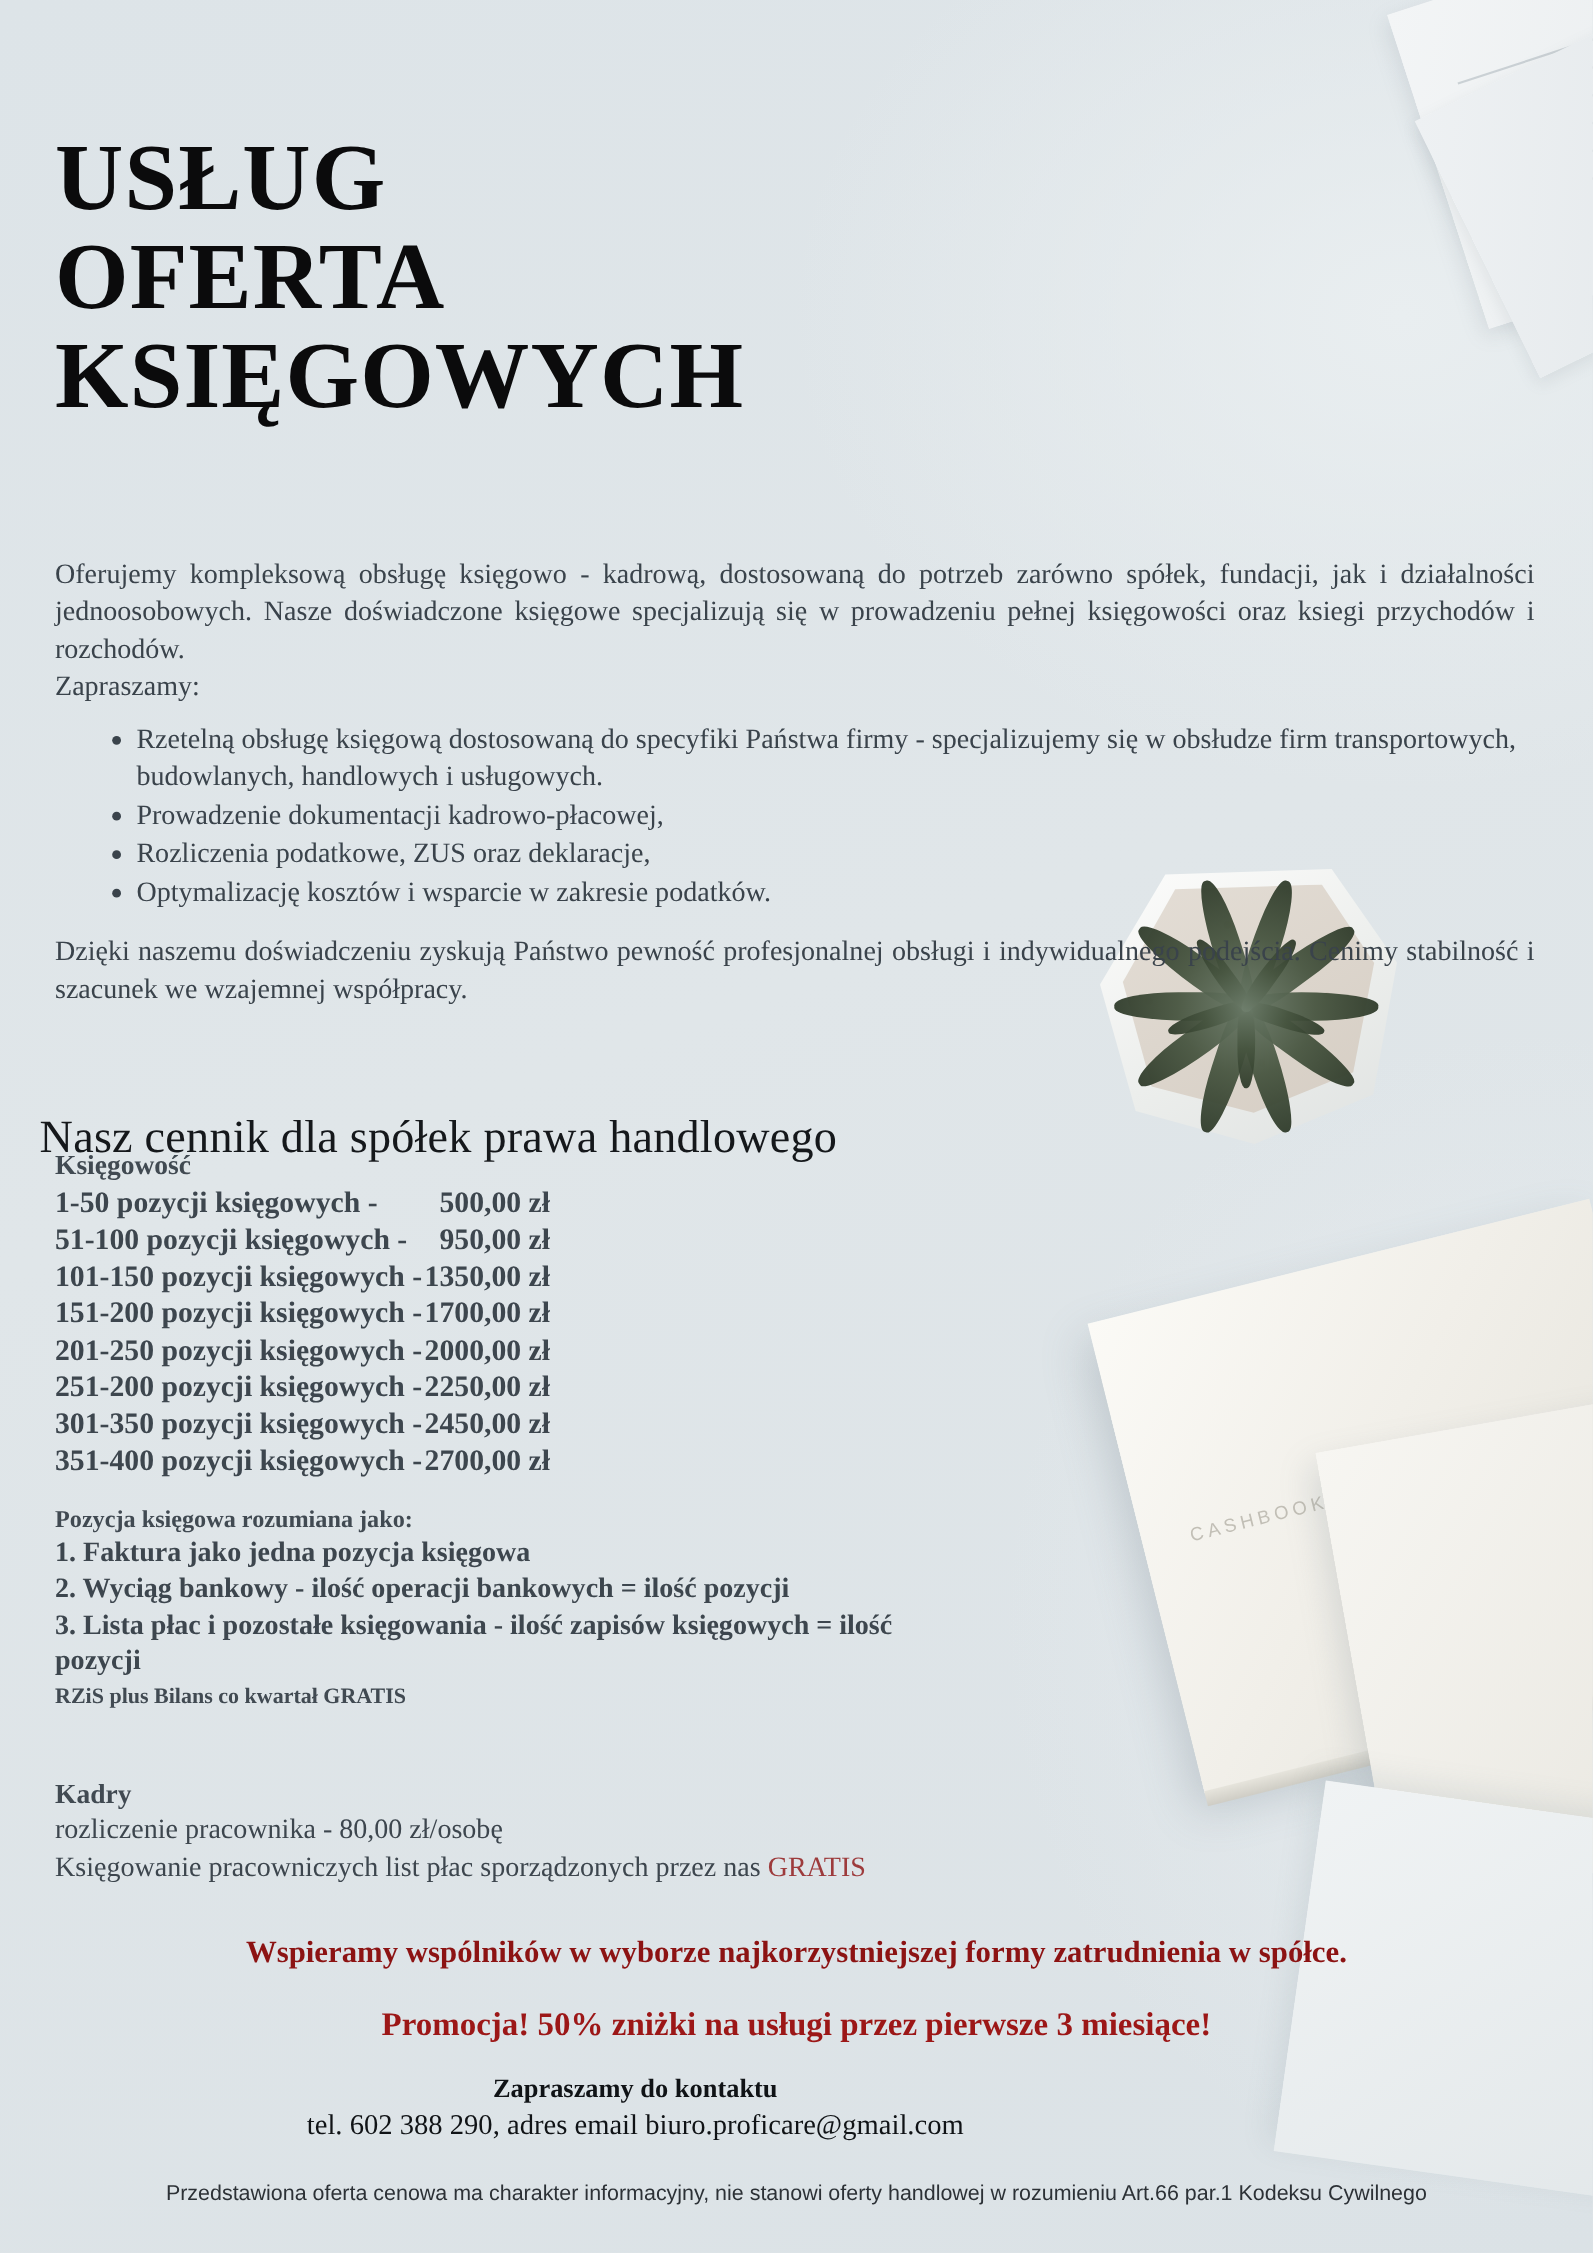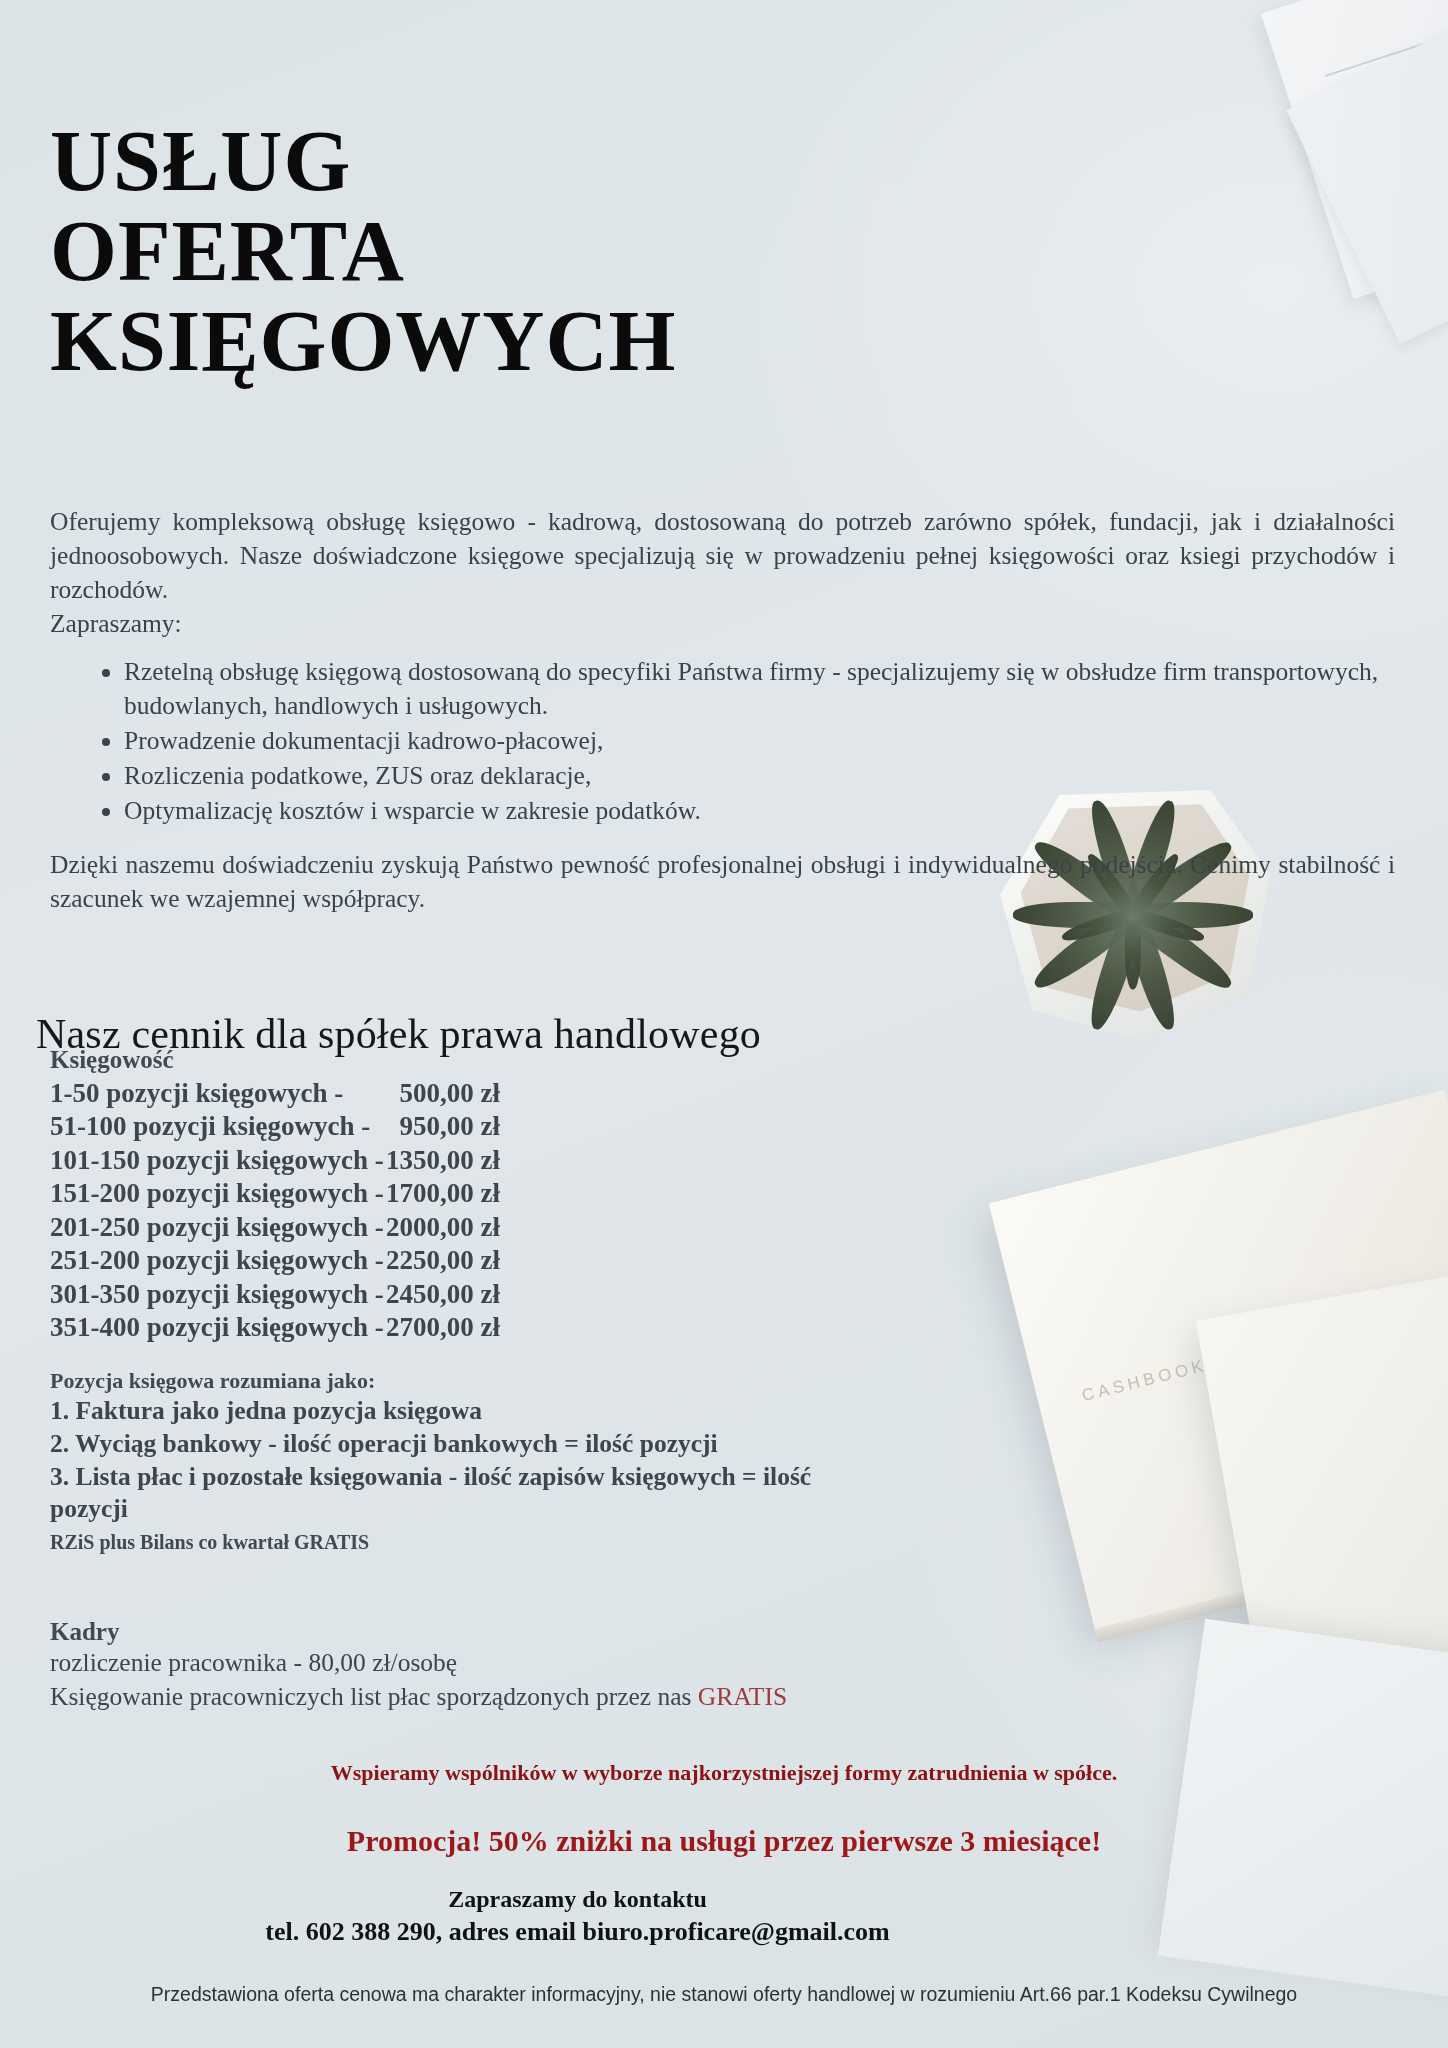--- a/index.html
+++ b/index.html
@@ -300,21 +300,21 @@
     color: #9d3b3c;
     font-weight: 400;
   }
 
   .promo1 {
     position: absolute;
     top: 1760px;
     left: 0;
     width: 1448px;
     text-align: center;
-    font-size: 22px;
+    font-size: 28px;
     font-weight: 700;
     color: #8c1313;
   }
   .promo2 {
     position: absolute;
     top: 1824px;
     left: 0;
     width: 1448px;
     text-align: center;
     font-size: 30px;
@@ -330,21 +330,21 @@
     text-align: center;
     color: #101316;
   }
   .contact .l1 {
     font-size: 24px;
     font-weight: 700;
     line-height: 1.28;
   }
   .contact .l2 {
     font-size: 26px;
-    font-weight: 700;
+    font-weight: 400;
     line-height: 1.28;
   }
 
   .footnote {
     position: absolute;
     top: 1983px;
     left: 0;
     width: 1448px;
     text-align: center;
     font-family: "Liberation Sans", "DejaVu Sans", sans-serif;

